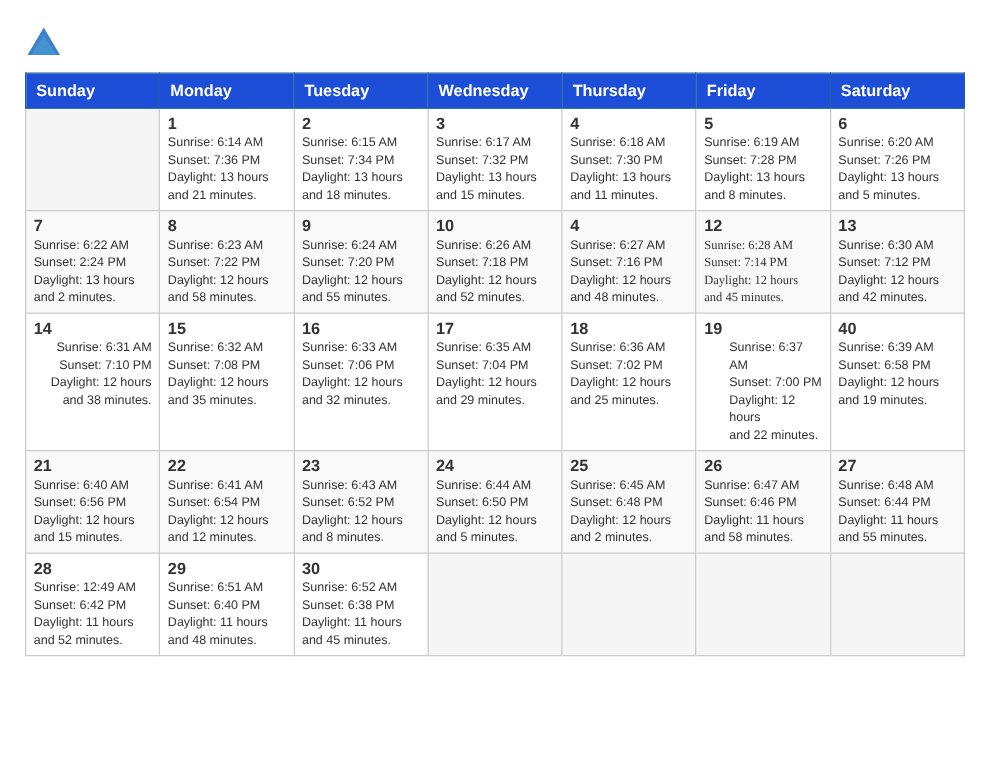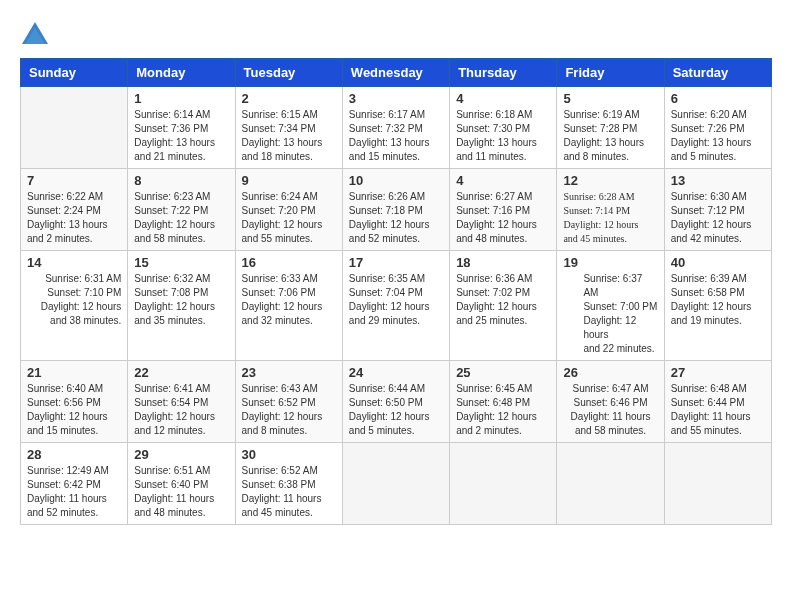--- a/index.html
+++ b/index.html
@@ -297,21 +297,21 @@
         </td>
         <td>
           <span class="day-number">25</span>
           <div class="day-info" style="white-space: pre-line;">Sunrise: 6:45 AM
 Sunset: 6:48 PM
 Daylight: 12 hours
 and 2 minutes.</div>
         </td>
         <td>
           <span class="day-number">26</span>
-          <div class="day-info" style="white-space: pre-line; text-align: center;">Sunrise: 6:47 AM
+          <div class="day-info" style="white-space: pre-line;">Sunrise: 6:47 AM
 Sunset: 6:46 PM
 Daylight: 11 hours
 and 58 minutes.</div>
         </td>
         <td>
           <span class="day-number">27</span>
           <div class="day-info" style="white-space: pre-line;">Sunrise: 6:48 AM
 Sunset: 6:44 PM
 Daylight: 11 hours
 and 55 minutes.</div>

